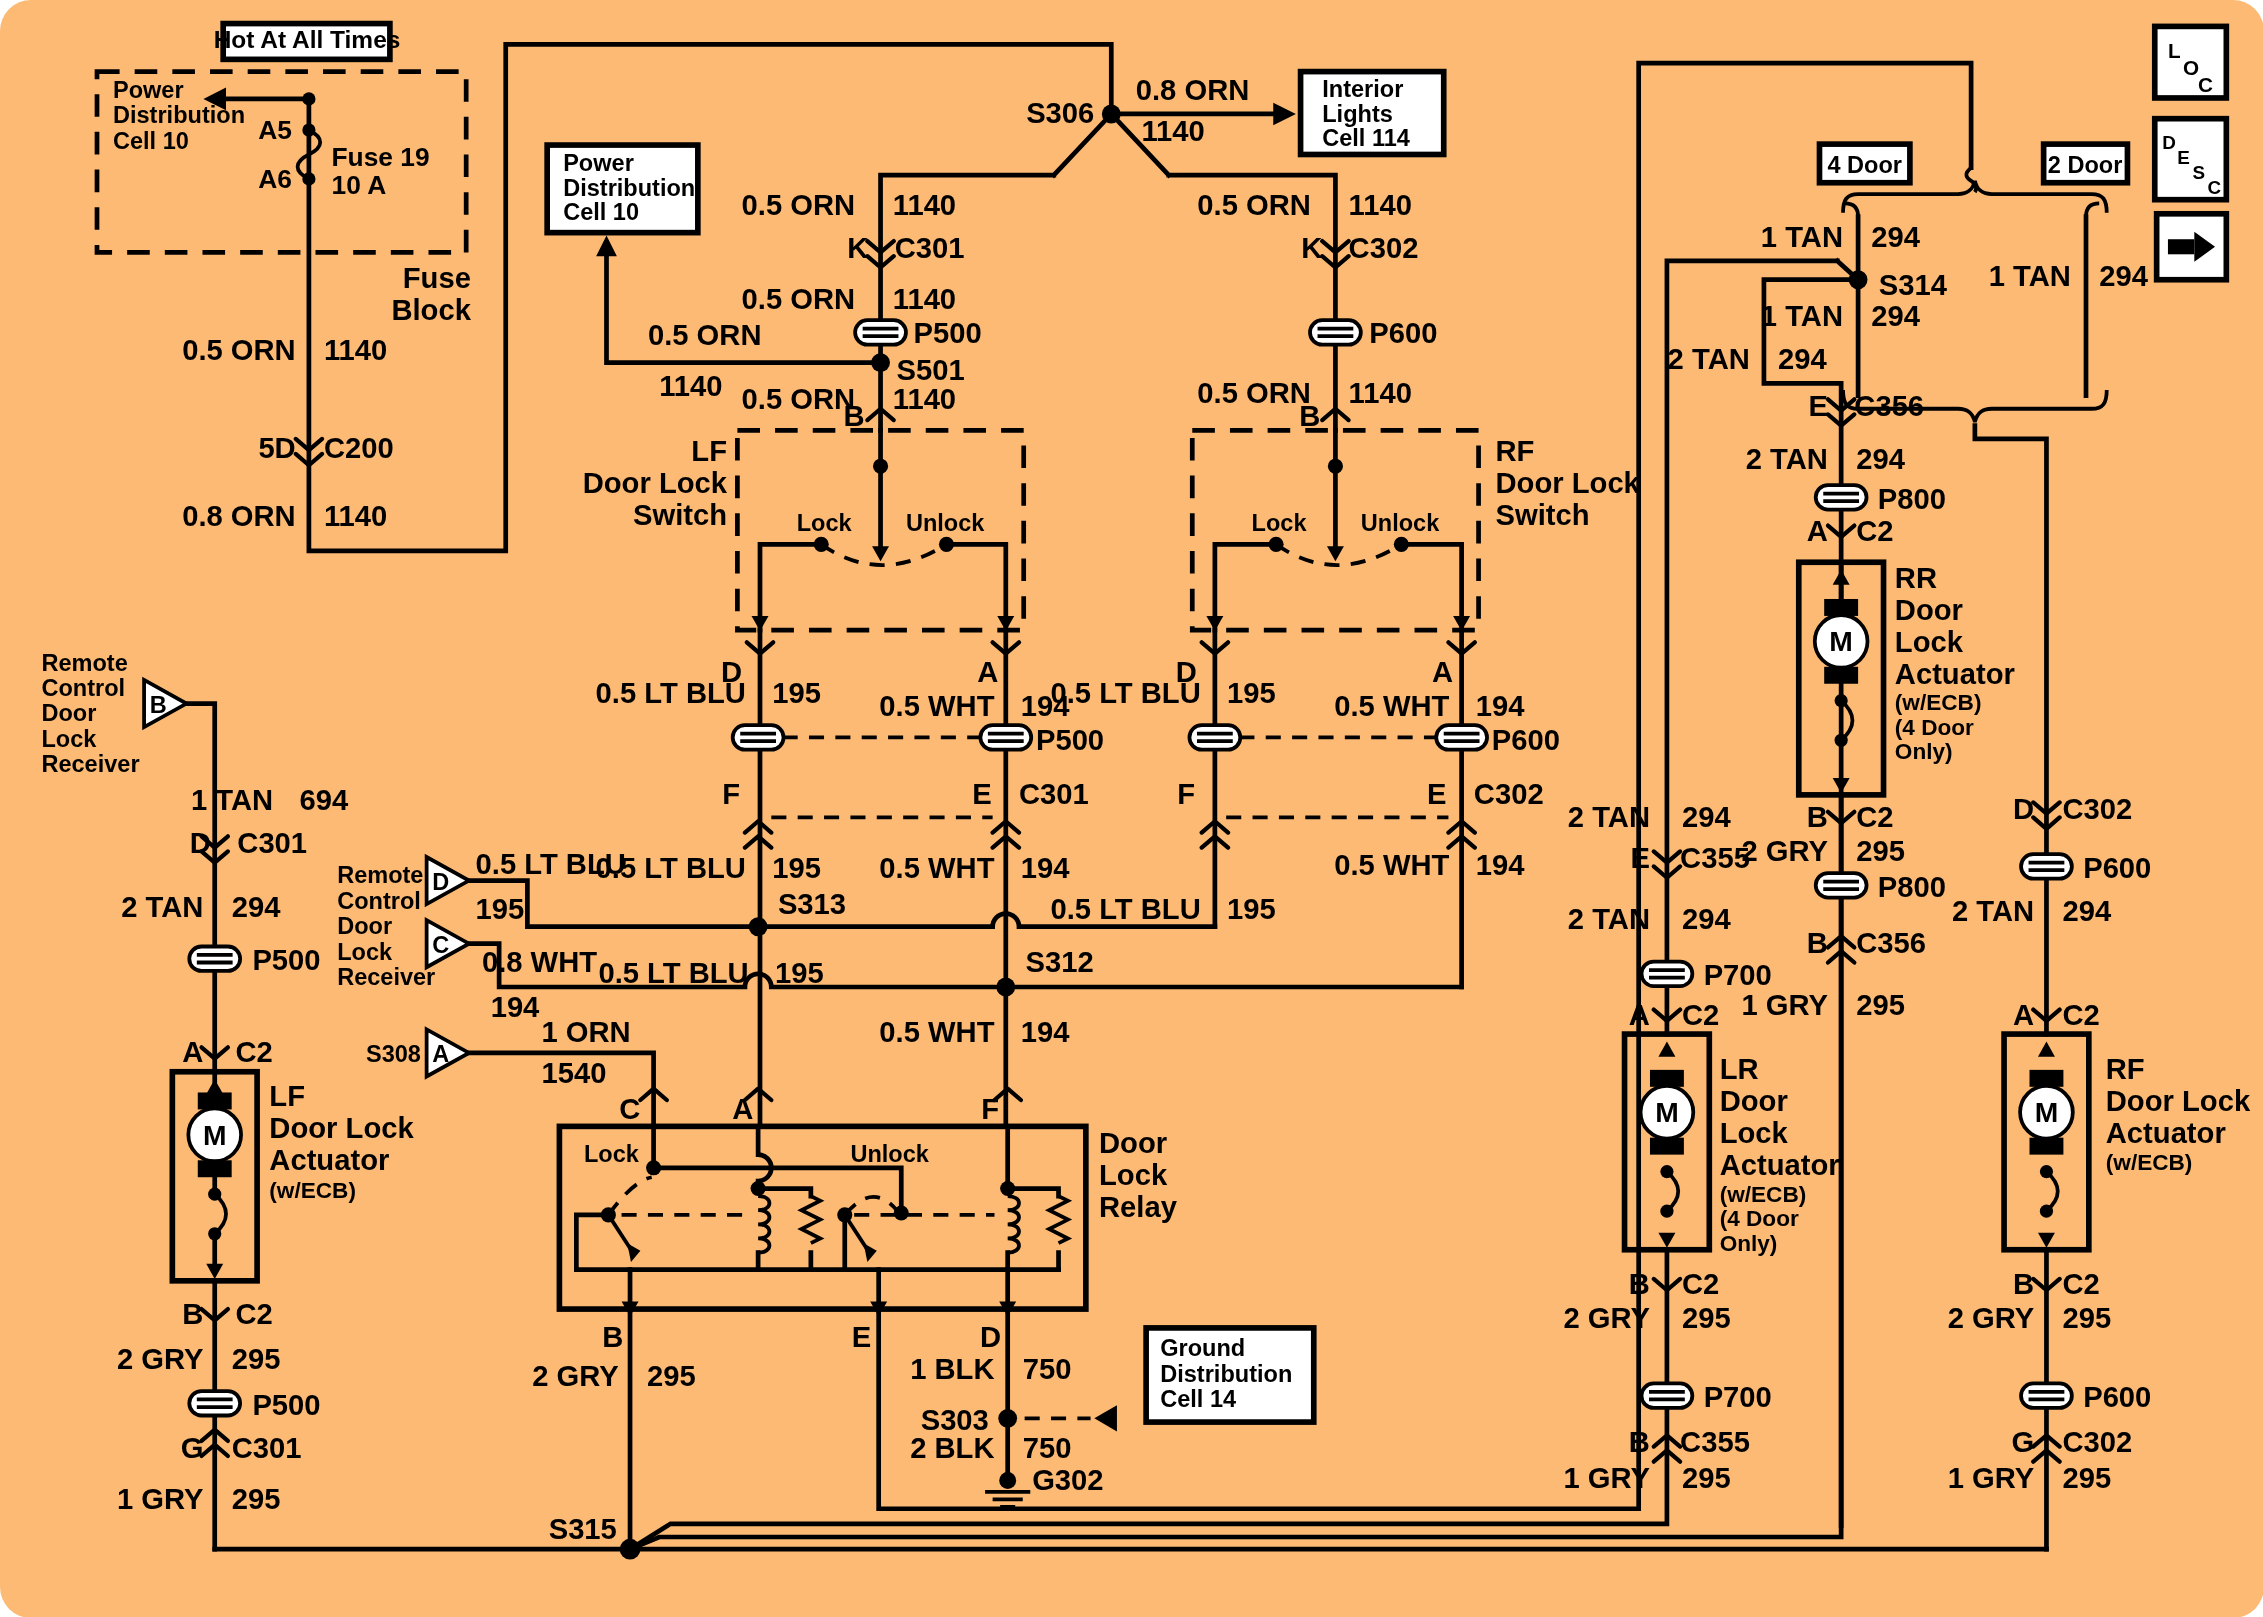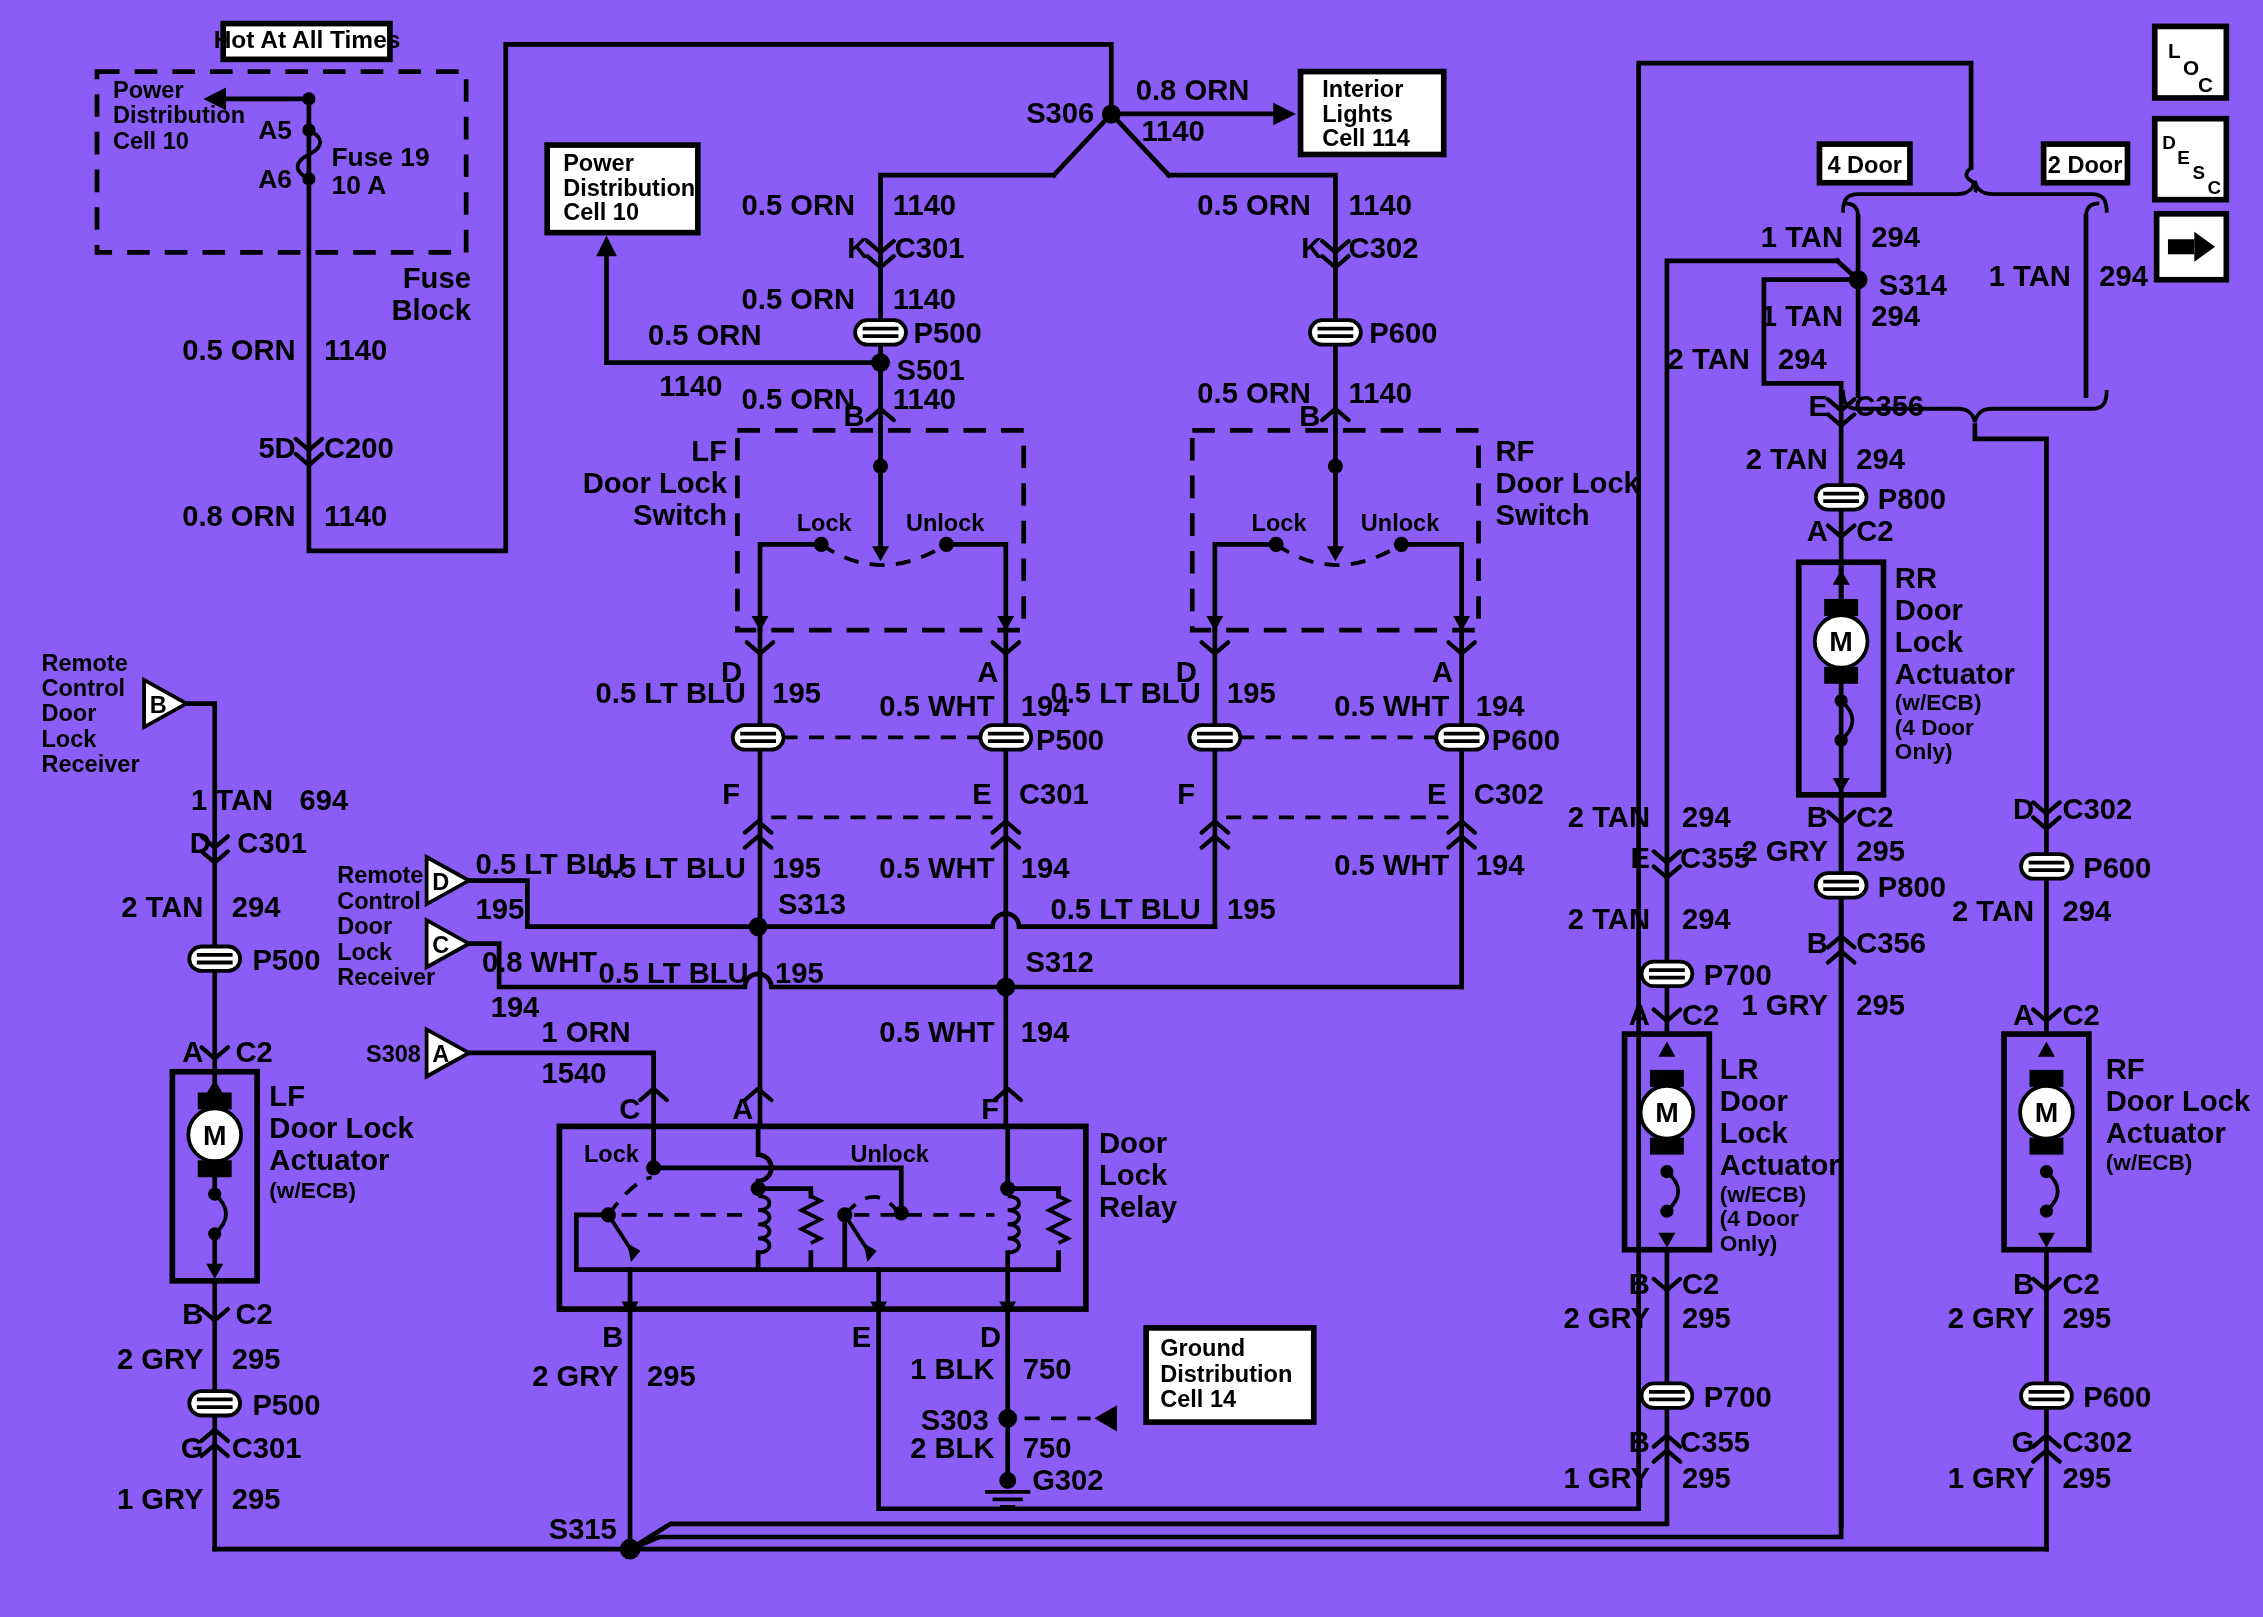--- a/index.html
+++ b/index.html
@@ -1,17 +1,17 @@
 <!DOCTYPE html>
 <html style="font-size:15px"><head>
 <meta charset="utf-8">
 <title>Wiring Diagram</title>
 <style>
   html,body{margin:0;padding:0;background:#ffffff;}
-  #page{position:relative;width:2264px;height:1618px;background:#8b5cf6;font-family:"Liberation Sans",sans-serif;}
+  #page{position:relative;width:2264px;height:1618px;background:#fdba74;font-family:"Liberation Sans",sans-serif;border-radius:31px;}
   svg{position:absolute;left:0;top:0;}
   .wire{stroke:#000;stroke-width:5;fill:none;stroke-linecap:square;}
   .wire-thin{stroke:#000;stroke-width:4;fill:none;}
   .dashedwire{stroke:#000;stroke-width:4;fill:none;stroke-dasharray:16 12;}
   .dashbox{stroke:#000;stroke-width:5;fill:none;stroke-dasharray:24 16;}
   .solidbox{stroke:#000;stroke-width:6;fill:none;}
   .refbox{stroke:#000;stroke-width:6;fill:#fff;}
   .dot{fill:#000;stroke:none;}
   .tri{fill:#000;stroke:none;}
   .conn{stroke:#000;stroke-width:4;fill:#fff;}

